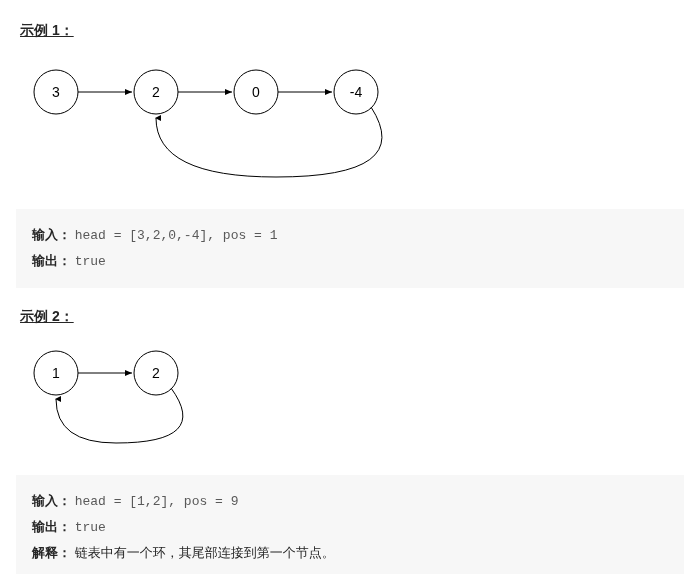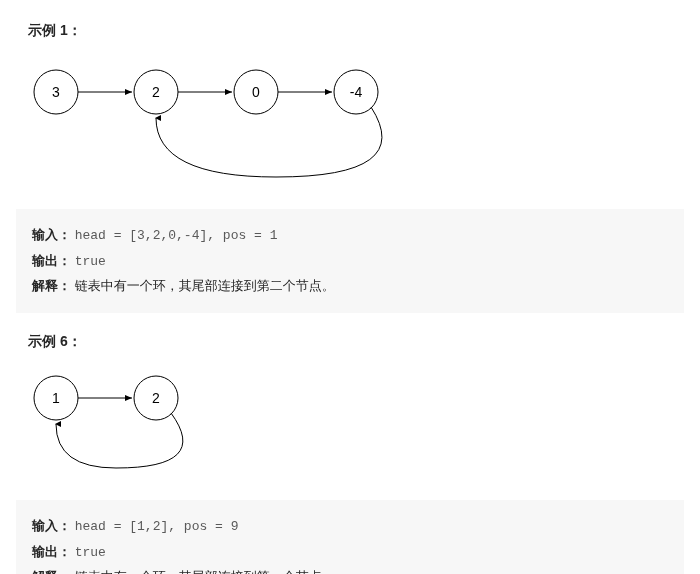--- a/index.html
+++ b/index.html
@@ -6,21 +6,22 @@
     margin: 0;
     padding: 16px;
     font-family: -apple-system, BlinkMacSystemFont, "Segoe UI", "PingFang SC", "Microsoft YaHei", sans-serif;
     font-size: 14px;
     color: #262626;
     background: #fff;
     width: 668px;
   }
   .example-title {
     font-weight: 600;
-    margin: 6px 0 12px 12px;
+    margin: 6px 0 12px 4px;
+    text-decoration: underline;
   }
   .diagram-wrap {
     width: 100%;
     margin: 8px 0 14px 0;
   }
   .codeblock {
     background: #f7f7f7;
     padding: 14px 16px;
     line-height: 1.9;
     font-size: 13px;
@@ -78,27 +79,23 @@
 
 <div class="codeblock">
   <div class="line">
     <span class="bold">输入：</span>
     <span class="mono">head = [3,2,0,-4], pos = 1</span>
   </div>
   <div class="line">
     <span class="bold">输出：</span>
     <span class="mono">true</span>
   </div>
-  <div class="line">
-    <span class="bold">解释：</span>
-    <span>链表中有一个环，其尾部连接到第二个节点。</span>
-  </div>
 </div>
 
-<div class="example-title">示例 6：</div>
+<div class="example-title">示例 2：</div>
 
 <div class="diagram-wrap">
   <svg width="260" height="120" viewBox="0 0 260 120">
     <defs>
       <marker id="arrowR2" markerWidth="8" markerHeight="8" refX="7" refY="3" orient="auto">
         <path d="M0,0 L7,3 L0,6 Z" fill="#000"></path>
       </marker>
       <marker id="arrowU2" markerWidth="8" markerHeight="8" refX="3" refY="1" orient="auto">
         <path d="M0,6 L3,0 L6,6 Z" fill="#000"></path>
       </marker>

